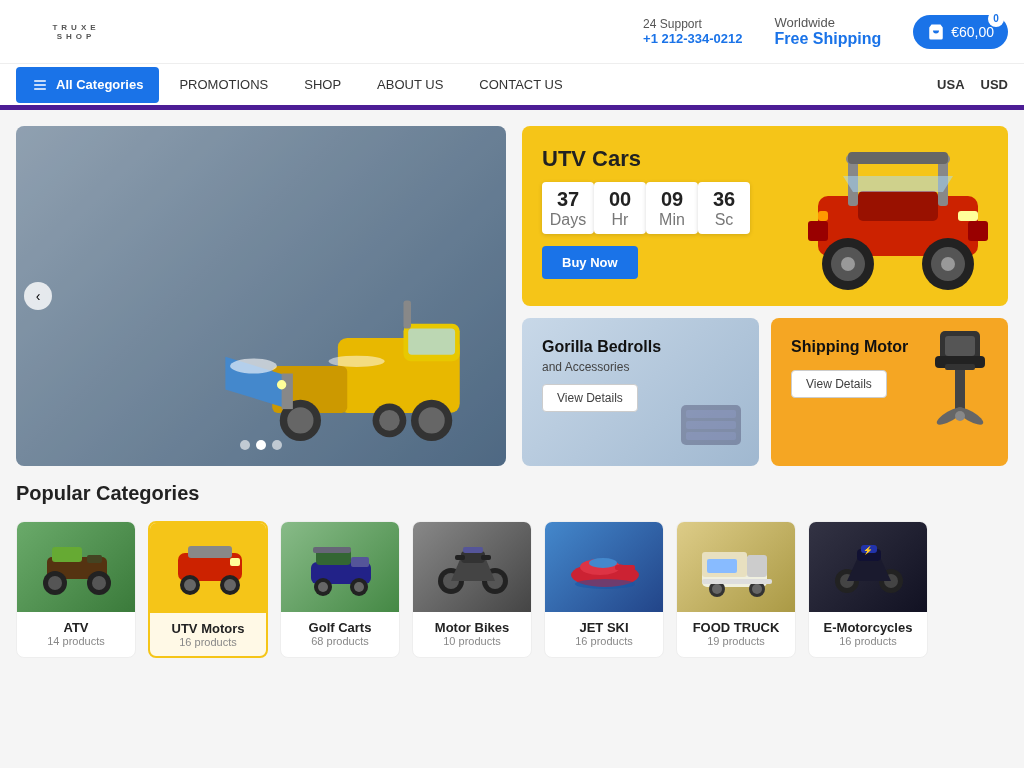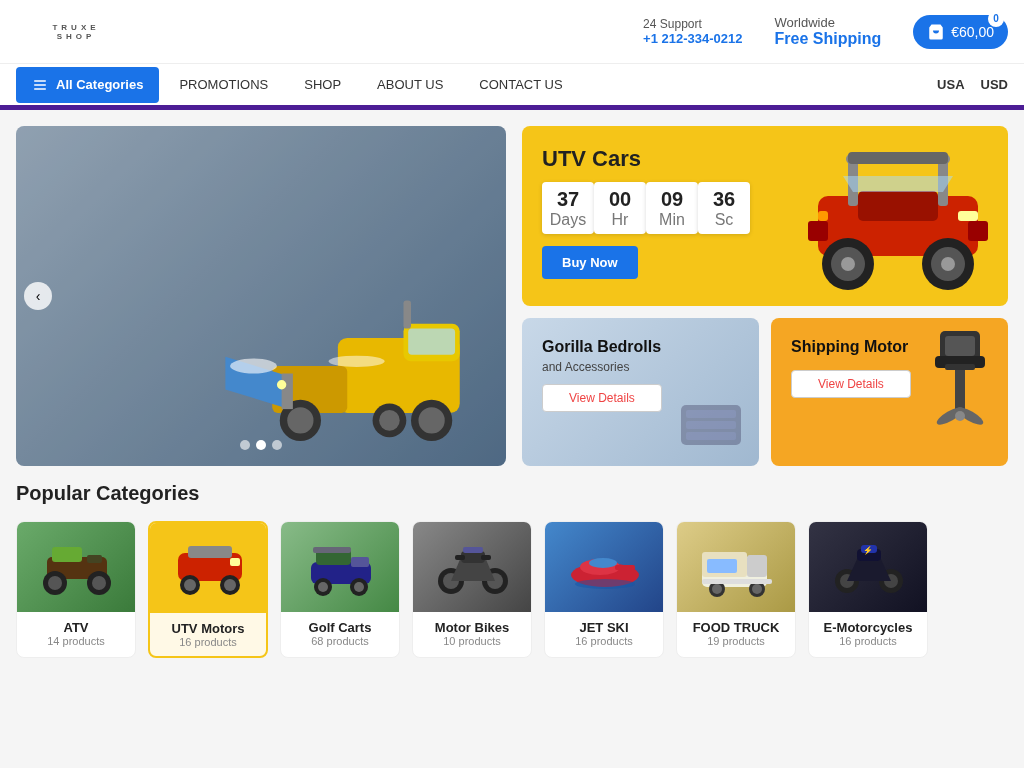--- a/index.html
+++ b/index.html
@@ -60,21 +60,21 @@
     .count-box { background: white; border-radius: 4px; width: 52px; height: 52px; display: flex; flex-direction: column; align-items: center; justify-content: center; box-shadow: 0 1px 4px rgba(0,0,0,0.15); }
     .count-num { font-size: 20px; font-weight: bold; color: #222; }
     .count-label { font-size: 16px; color: #777; text-align: center; }
     .buy-btn { background: #1a73e8; color: white; border: none; padding: 9px 20px; border-radius: 4px; font-size: 13px; cursor: pointer; font-weight: bold; align-self: flex-start; }
 
     .small-banners { display: flex; gap: 12px; height: 148px; }
     .gorilla-banner { flex: 1; background: linear-gradient(135deg, #c8d8e8, #a0b8d0); border-radius: 8px; padding: 20px; position: relative; overflow: hidden; display: flex; flex-direction: column; }
     .outboard-banner { flex: 1; background: #f5a623; border-radius: 8px; padding: 20px; position: relative; overflow: hidden; display: flex; flex-direction: column; }
     .small-banner-title { font-size: 16px; font-weight: bold; color: #111; margin-bottom: 4px; }
     .small-banner-sub { font-size: 12px; color: #444; margin-bottom: 10px; }
-    .view-btn { background: white; color: #ef4444; border: 1px solid #ccc; padding: 6px 26px; border-radius: 4px; font-size: 12px; cursor: pointer; display: inline-block; align-self: flex-start; }
+    .view-btn { background: white; color: #404040; border: 1px solid #ccc; padding: 6px 14px; border-radius: 4px; font-size: 12px; cursor: pointer; display: inline-block; align-self: flex-start; }
 
     
     .section-title { font-size: 20px; font-weight: bold; color: #222; margin-bottom: 16px; }
     .categories-grid { display: flex; gap: 12px; overflow-x: auto; }
     .category-card { background: white; border-radius: 8px; overflow: hidden; flex: 0 0 120px; text-align: center; cursor: pointer; border: 1px solid #eee; }
     .category-card.highlight { border: 2px solid #f5c518; background: #fff9e6; }
     .cat-info { padding: 8px 4px; }
     .cat-name { font-size: 13px; font-weight: bold; color: #222; }
     .cat-count { font-size: 11px; color: #888; }
 

